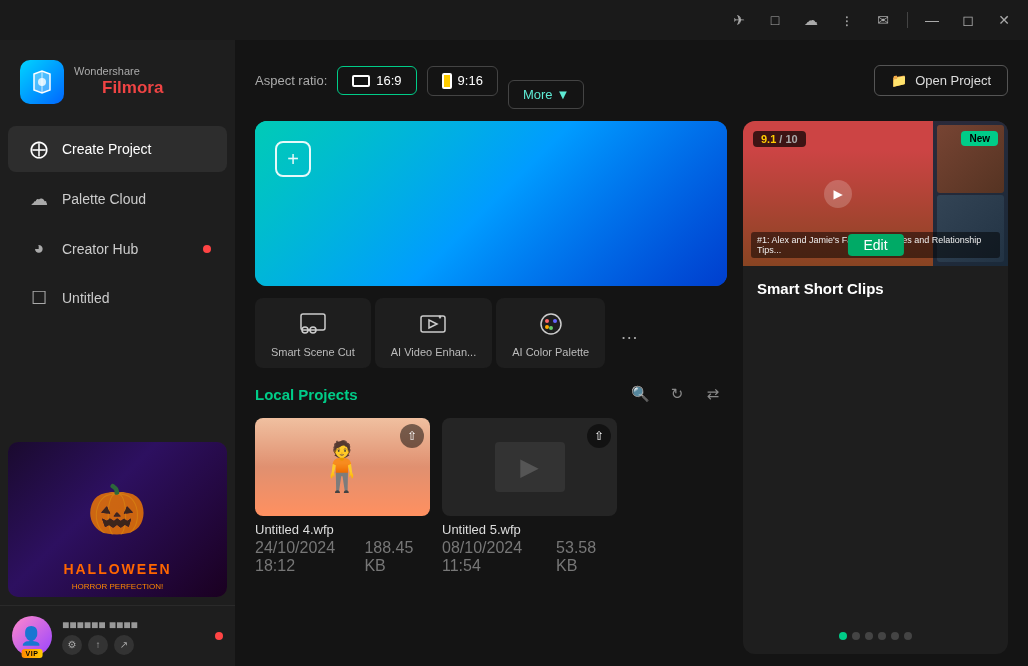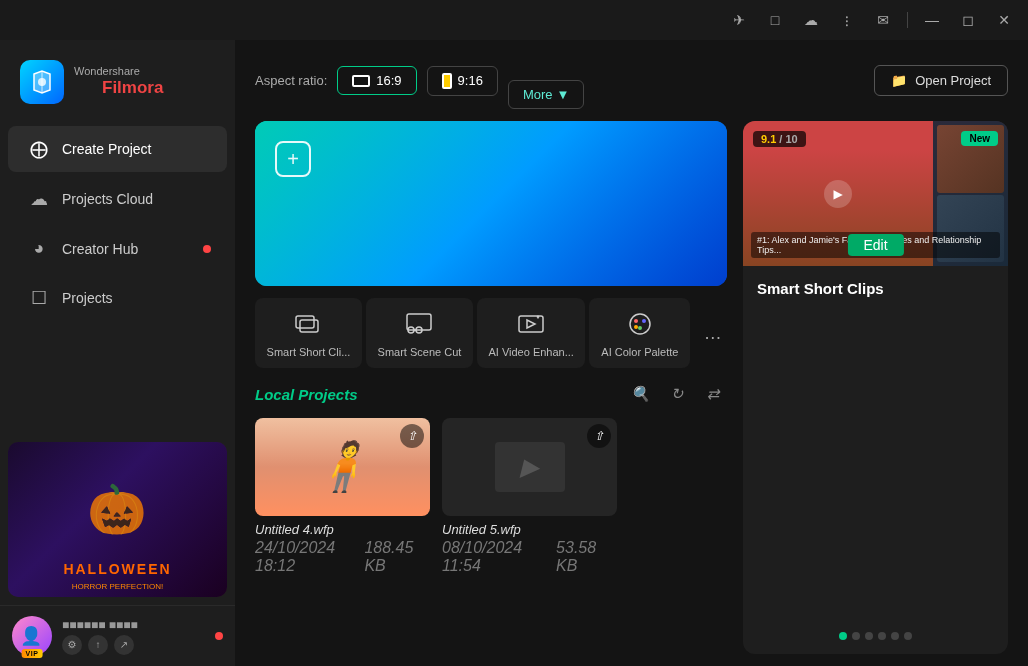--- a/index.html
+++ b/index.html
@@ -424,21 +424,21 @@
       display: flex;
       align-items: center;
       justify-content: center;
       color: #aaa;
       cursor: pointer;
       font-size: 18px;
       margin-left: 4px;
     }
 
     
-    .local-projects-section { flex: 1; overflow: hidden; display: flex; flex-direction: column; font-style: italic; }
+    .local-projects-section { flex: 1; overflow: hidden; display: flex; flex-direction: column; }
     .section-header {
       display: flex;
       align-items: center;
       justify-content: space-between;
       margin-bottom: 10px;
     }
     .section-title {
       font-size: 15px;
       font-weight: 600;
       color: #00cc88;
@@ -707,30 +707,30 @@
         <span class="logo-product">Filmora</span>
       </div>
     </div>
 
     <div class="nav-item active">
       <span class="nav-icon">⨁</span>
       <span class="nav-item-label">Create Project</span>
     </div>
     <div class="nav-item">
       <span class="nav-icon">☁</span>
-      <span class="nav-item-label">Projects Cloud</span>
+      <span class="nav-item-label">Palette Cloud</span>
     </div>
     <div class="nav-item">
       <span class="nav-icon">◕</span>
       <span class="nav-item-label">Creator Hub</span>
       <span class="badge"></span>
     </div>
     <div class="nav-item">
       <span class="nav-icon">☐</span>
-      <span class="nav-item-label">Projects</span>
+      <span class="nav-item-label">Untitled</span>
     </div>
 
     <div class="sidebar-bottom">
       <div class="promo-banner">
         <div class="promo-img">
           <div class="pumpkin-art">🎃</div>
           <div class="promo-title">HALLOWEEN</div>
           <div class="promo-sub">HORROR PERFECTION!</div>
         </div>
       </div>
@@ -777,29 +777,20 @@
 
     <div class="content-area">
 
       <div class="left-col">
 
         <div class="new-project-card">
           <div class="new-project-plus">+</div>
         </div>
 
         <div class="tools-row">
-          <div class="tool-item">
-            <div class="tool-icon">
-              <svg width="28" height="28" viewBox="0 0 28 28" fill="none">
-                <rect x="2" y="6" width="18" height="12" rx="2" stroke="#ccc" stroke-width="1.5" fill="none"></rect>
-                <rect x="6" y="10" width="18" height="12" rx="2" stroke="#ccc" stroke-width="1.5" fill="none"></rect>
-              </svg>
-            </div>
-            <span class="tool-label">Smart Short Cli...</span>
-          </div>
           <div class="tool-item">
             <div class="tool-icon">
               <svg width="28" height="28" viewBox="0 0 28 28" fill="none">
                 <rect x="2" y="4" width="24" height="16" rx="2" stroke="#ccc" stroke-width="1.5" fill="none"></rect>
                 <circle cx="6" cy="20" r="3" stroke="#ccc" stroke-width="1.5" fill="none"></circle>
                 <circle cx="14" cy="20" r="3" stroke="#ccc" stroke-width="1.5" fill="none"></circle>
                 <line x1="9" y1="20" x2="11" y2="20" stroke="#ccc" stroke-width="1.5"></line>
               </svg>
             </div>
             <span class="tool-label">Smart Scene Cut</span>

